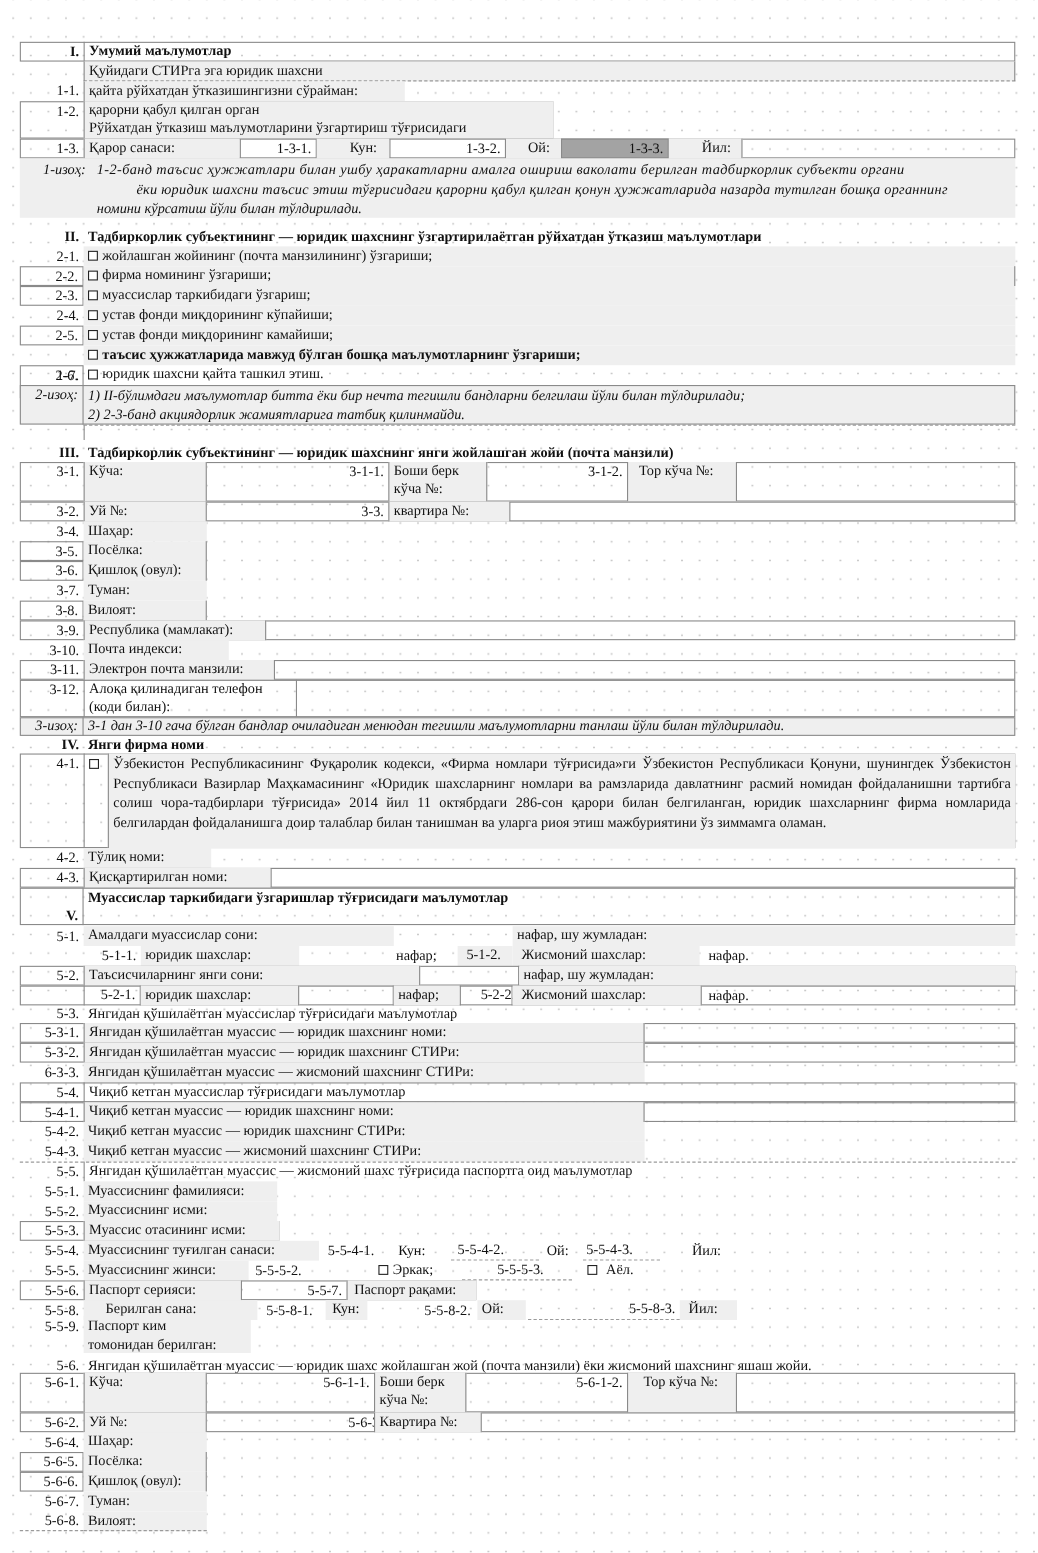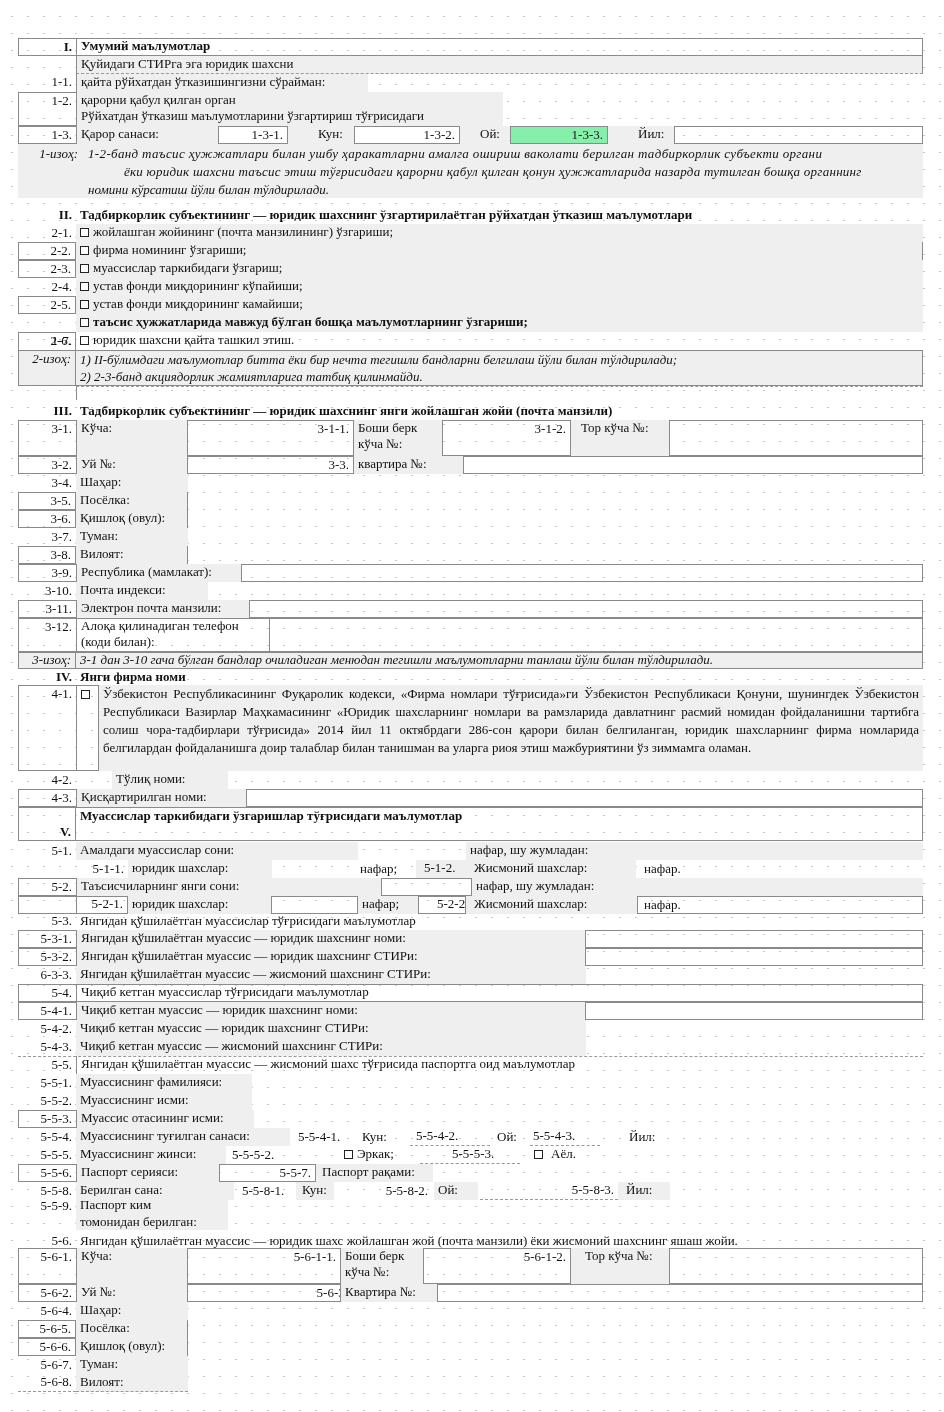--- a/index.html
+++ b/index.html
@@ -39,21 +39,21 @@
   <div>Рўйхатдан ўтказиш маълумотларини ўзгартириш тўғрисидаги</div>
 </div>
 
 <div class="abs b" style="left:18px;top:126px;width:905px;height:18px;"></div>
 <div class="abs num" style="left:18px;top:127px;width:58px;">1-3.</div>
 <div class="abs g bl" style="left:76px;top:126px;width:142px;height:18px;padding-left:4px;">Қарор санаси:</div>
 <div class="abs b num" style="left:218px;top:126px;width:70px;height:18px;background:#fff;">1-3-1.</div>
 <div class="abs g" style="left:288px;top:126px;width:66px;height:18px;padding-left:30px;">Кун:</div>
 <div class="abs b num" style="left:354px;top:126px;width:106px;height:18px;background:#fff;">1-3-2.</div>
 <div class="abs g" style="left:460px;top:126px;width:50px;height:18px;padding-left:20px;">Ой:</div>
-<div class="abs b num" style="left:510px;top:126px;width:98px;height:18px;background:#86efac;">1-3-3.</div>
+<div class="abs b num" style="left:510px;top:126px;width:98px;height:18px;background:#a3a3a3;">1-3-3.</div>
 <div class="abs g br" style="left:608px;top:126px;width:67px;height:18px;padding-left:30px;">Йил:</div>
 <div class="abs" style="left:675px;top:126px;width:248px;height:18px;"></div>
 
 <div class="abs g it" style="left:18px;top:144px;width:905px;height:54px;"></div>
 <div class="abs it num" style="left:18px;top:145px;width:64px;line-height:18px;">1-изоҳ:</div>
 <div class="abs it" style="left:88px;top:145px;width:830px;line-height:18px;letter-spacing:0.35px;">1-2-банд таъсис ҳужжатлари билан ушбу ҳаракатларни амалга ошириш ваколати берилган тадбиркорлик субъекти органи</div>
 <div class="abs it" style="left:88px;top:163px;width:830px;line-height:18px;letter-spacing:0.25px;margin-left:36px;">ёки юридик шахсни таъсис этиш тўғрисидаги қарорни қабул қилган қонун ҳужжатларида назарда тутилган бошқа органнинг</div>
 <div class="abs it" style="left:88px;top:181px;width:830px;line-height:18px;">номини кўрсатиш йўли билан тўлдирилади.</div>
 
 <div class="abs num bold" style="left:18px;top:207px;width:58px;">II.</div>
@@ -149,21 +149,21 @@
 
 <div class="abs num bold" style="left:18px;top:669px;width:58px;">IV.</div>
 <div class="abs bold" style="left:80px;top:669px;">Янги фирма номи</div>
 
 <div class="abs b" style="left:18px;top:685px;width:905px;height:86px;"></div>
 <div class="abs num" style="left:18px;top:686px;width:58px;">4-1.</div>
 <div class="abs bl" style="left:76px;top:685px;width:24px;height:86px;padding-left:4px;padding-top:1px;"><span class="cb"></span></div>
 <div class="abs g just bl" style="left:98px;top:685px;width:825px;height:86px;padding:0 4px 0 4px;">Ўзбекистон Республикасининг Фуқаролик кодекси, «Фирма номлари тўғрисида»ги Ўзбекистон Республикаси Қонуни, шунингдек Ўзбекистон Республикаси Вазирлар Маҳкамасининг «Юридик шахсларнинг номлари ва рамзларида давлатнинг расмий номидан фойдаланишни тартибга солиш чора-тадбирлари тўғрисида» 2014 йил 11 октябрдаги 286-сон қарори билан белгиланган, юридик шахсларнинг фирма номларида белгилардан фойдаланишга доир талаблар билан танишман ва уларга риоя этиш мажбуриятини ўз зиммамга оламан.</div>
 
 <div class="abs num" style="left:18px;top:772px;width:58px;">4-2.</div>
-<div class="abs g" style="left:76px;top:771px;width:116px;height:18px;padding-left:4px;margin-left:36px;">Тўлиқ номи:</div>
+<div class="abs g" style="left:76px;top:771px;width:116px;height:18px;padding-left:4px;">Тўлиқ номи:</div>
 <div class="abs" style="left:192px;top:771px;width:731px;height:18px;"></div>
 
 <div class="abs b" style="left:18px;top:789px;width:905px;height:18px;"></div>
 <div class="abs num" style="left:18px;top:790px;width:58px;">4-3.</div>
 <div class="abs g bl" style="left:76px;top:789px;width:170px;height:18px;padding-left:4px;">Қисқартирилган номи:</div>
 <div class="abs b" style="left:246px;top:789px;width:677px;height:18px;background:#fff;"></div>
 
 <div class="abs b" style="left:18px;top:807px;width:905px;height:34px;"></div>
 <div class="abs num bold br" style="left:18px;top:807px;width:58px;height:34px;padding-top:17px;">V.</div>
 <div class="abs bold" style="left:80px;top:808px;">Муассислар таркибидаги ўзгаришлар тўғрисидаги маълумотлар</div>
@@ -254,21 +254,21 @@
 <div class="abs bb" style="left:420px;top:1146px;width:100px;height:18px;padding-left:32px;">5-5-5-3.</div>
 <div class="abs" style="left:534px;top:1146px;height:18px;"><span class="cb"></span><span style="margin-left:4px">Аёл.</span></div>
 
 <div class="abs b" style="left:18px;top:1164px;width:415px;height:18px;"></div>
 <div class="abs num" style="left:18px;top:1165px;width:58px;">5-5-6.</div>
 <div class="abs g bl br" style="left:76px;top:1164px;width:144px;height:18px;padding-left:4px;">Паспорт серияси:</div>
 <div class="abs num" style="left:220px;top:1165px;width:95px;">5-5-7.</div>
 <div class="abs g bl" style="left:315px;top:1164px;width:118px;height:18px;padding-left:6px;">Паспорт рақами:</div>
 
 <div class="abs num" style="left:18px;top:1183px;width:58px;">5-5-8.</div>
-<div class="abs g" style="left:76px;top:1182px;width:158px;height:18px;padding-left:4px;">Берилган сана:</div>
+<div class="abs g" style="left:76px;top:1182px;width:158px;height:18px;padding-left:20px;">Берилган сана:</div>
 <div class="abs" style="left:242px;top:1183px;">5-5-8-1.</div>
 <div class="abs g" style="left:296px;top:1182px;width:38px;height:18px;padding-left:6px;">Кун:</div>
 <div class="abs num" style="left:334px;top:1183px;width:98px;">5-5-8-2.</div>
 <div class="abs g" style="left:434px;top:1182px;width:44px;height:18px;padding-left:4px;">Ой:</div>
 <div class="abs num bb" style="left:480px;top:1182px;width:138px;height:18px;">5-5-8-3.</div>
 <div class="abs g" style="left:618px;top:1182px;width:52px;height:18px;padding-left:8px;">Йил:</div>
 
 <div class="abs num" style="left:18px;top:1197px;width:58px;line-height:17px;">5-5-9.</div>
 <div class="abs g" style="left:76px;top:1196px;width:152px;height:34px;padding-left:4px;line-height:17px;">
   <div>Паспорт ким</div>

